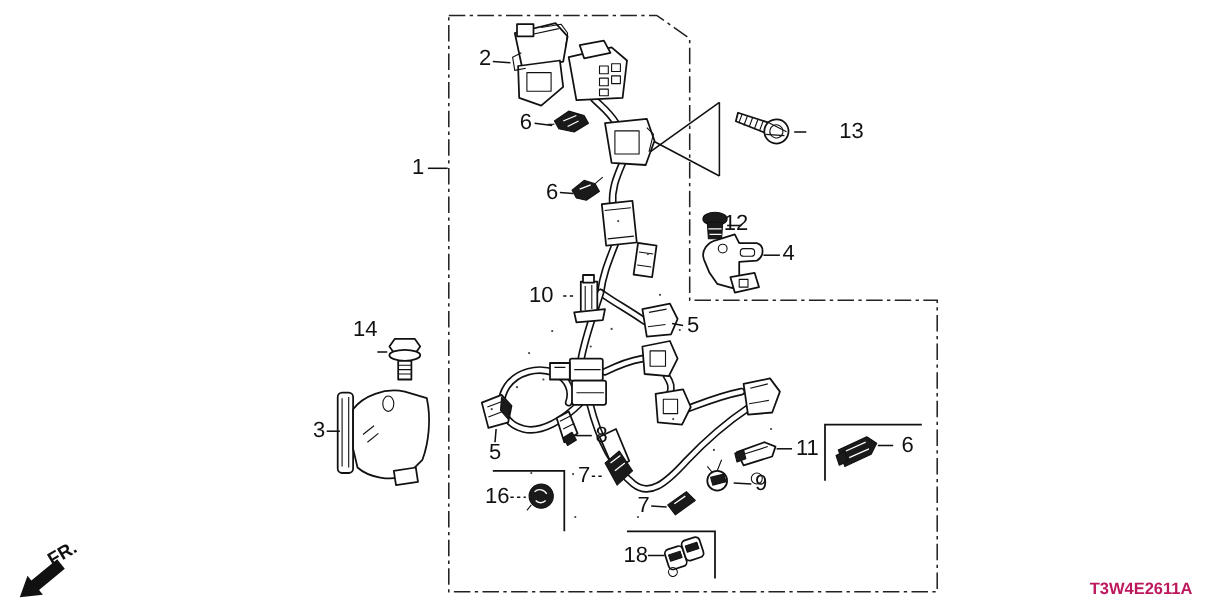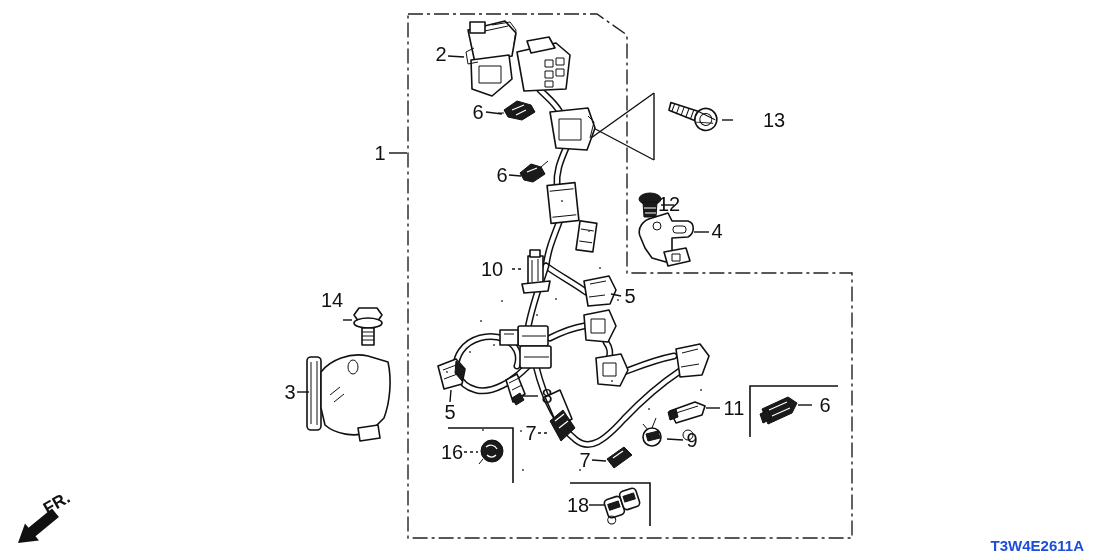--- a/index.html
+++ b/index.html
@@ -1,21 +1,21 @@
 <!DOCTYPE html>
 <html><head>
 <meta charset="utf-8">
 <style>
   html,body{margin:0;padding:0;background:#fff;}
   .stage{position:relative;width:1108px;height:554px;background:#fff;overflow:hidden;
          font-family:"Liberation Sans",sans-serif;}
   .art{position:absolute;left:0;top:0;}
   .co{position:absolute;transform:translate(-50%,-50%);font-size:20px;color:#111;
       font-family:"Liberation Sans",sans-serif;white-space:nowrap;}
-  .code{position:absolute;right:24px;bottom:0;font-size:15px;font-weight:bold;color:#1d4ed8;}
+  .code{position:absolute;right:24px;bottom:10px;font-size:15px;font-weight:bold;color:#be185d;}
   .fr{position:absolute;left:50px;top:499px;font-size:17px;font-weight:bold;color:#111;
       transform:rotate(-30deg);transform-origin:left bottom;}
   
   .bnd{fill:none;stroke:#222;stroke-width:1.4;stroke-dasharray:15 4 3 4;}
   .brk{fill:none;stroke:#111;stroke-width:1.6;}
   .ld{fill:none;stroke:#111;stroke-width:1.4;}
   .ldd{fill:none;stroke:#111;stroke-width:1.4;stroke-dasharray:3 3;}
   .wo{fill:none;stroke:#111;stroke-width:7;stroke-linecap:round;}
   .wi{fill:none;stroke:#fff;stroke-width:4;stroke-linecap:round;}
   .part{fill:#fff;stroke:#111;stroke-width:1.6;stroke-linejoin:round;}

